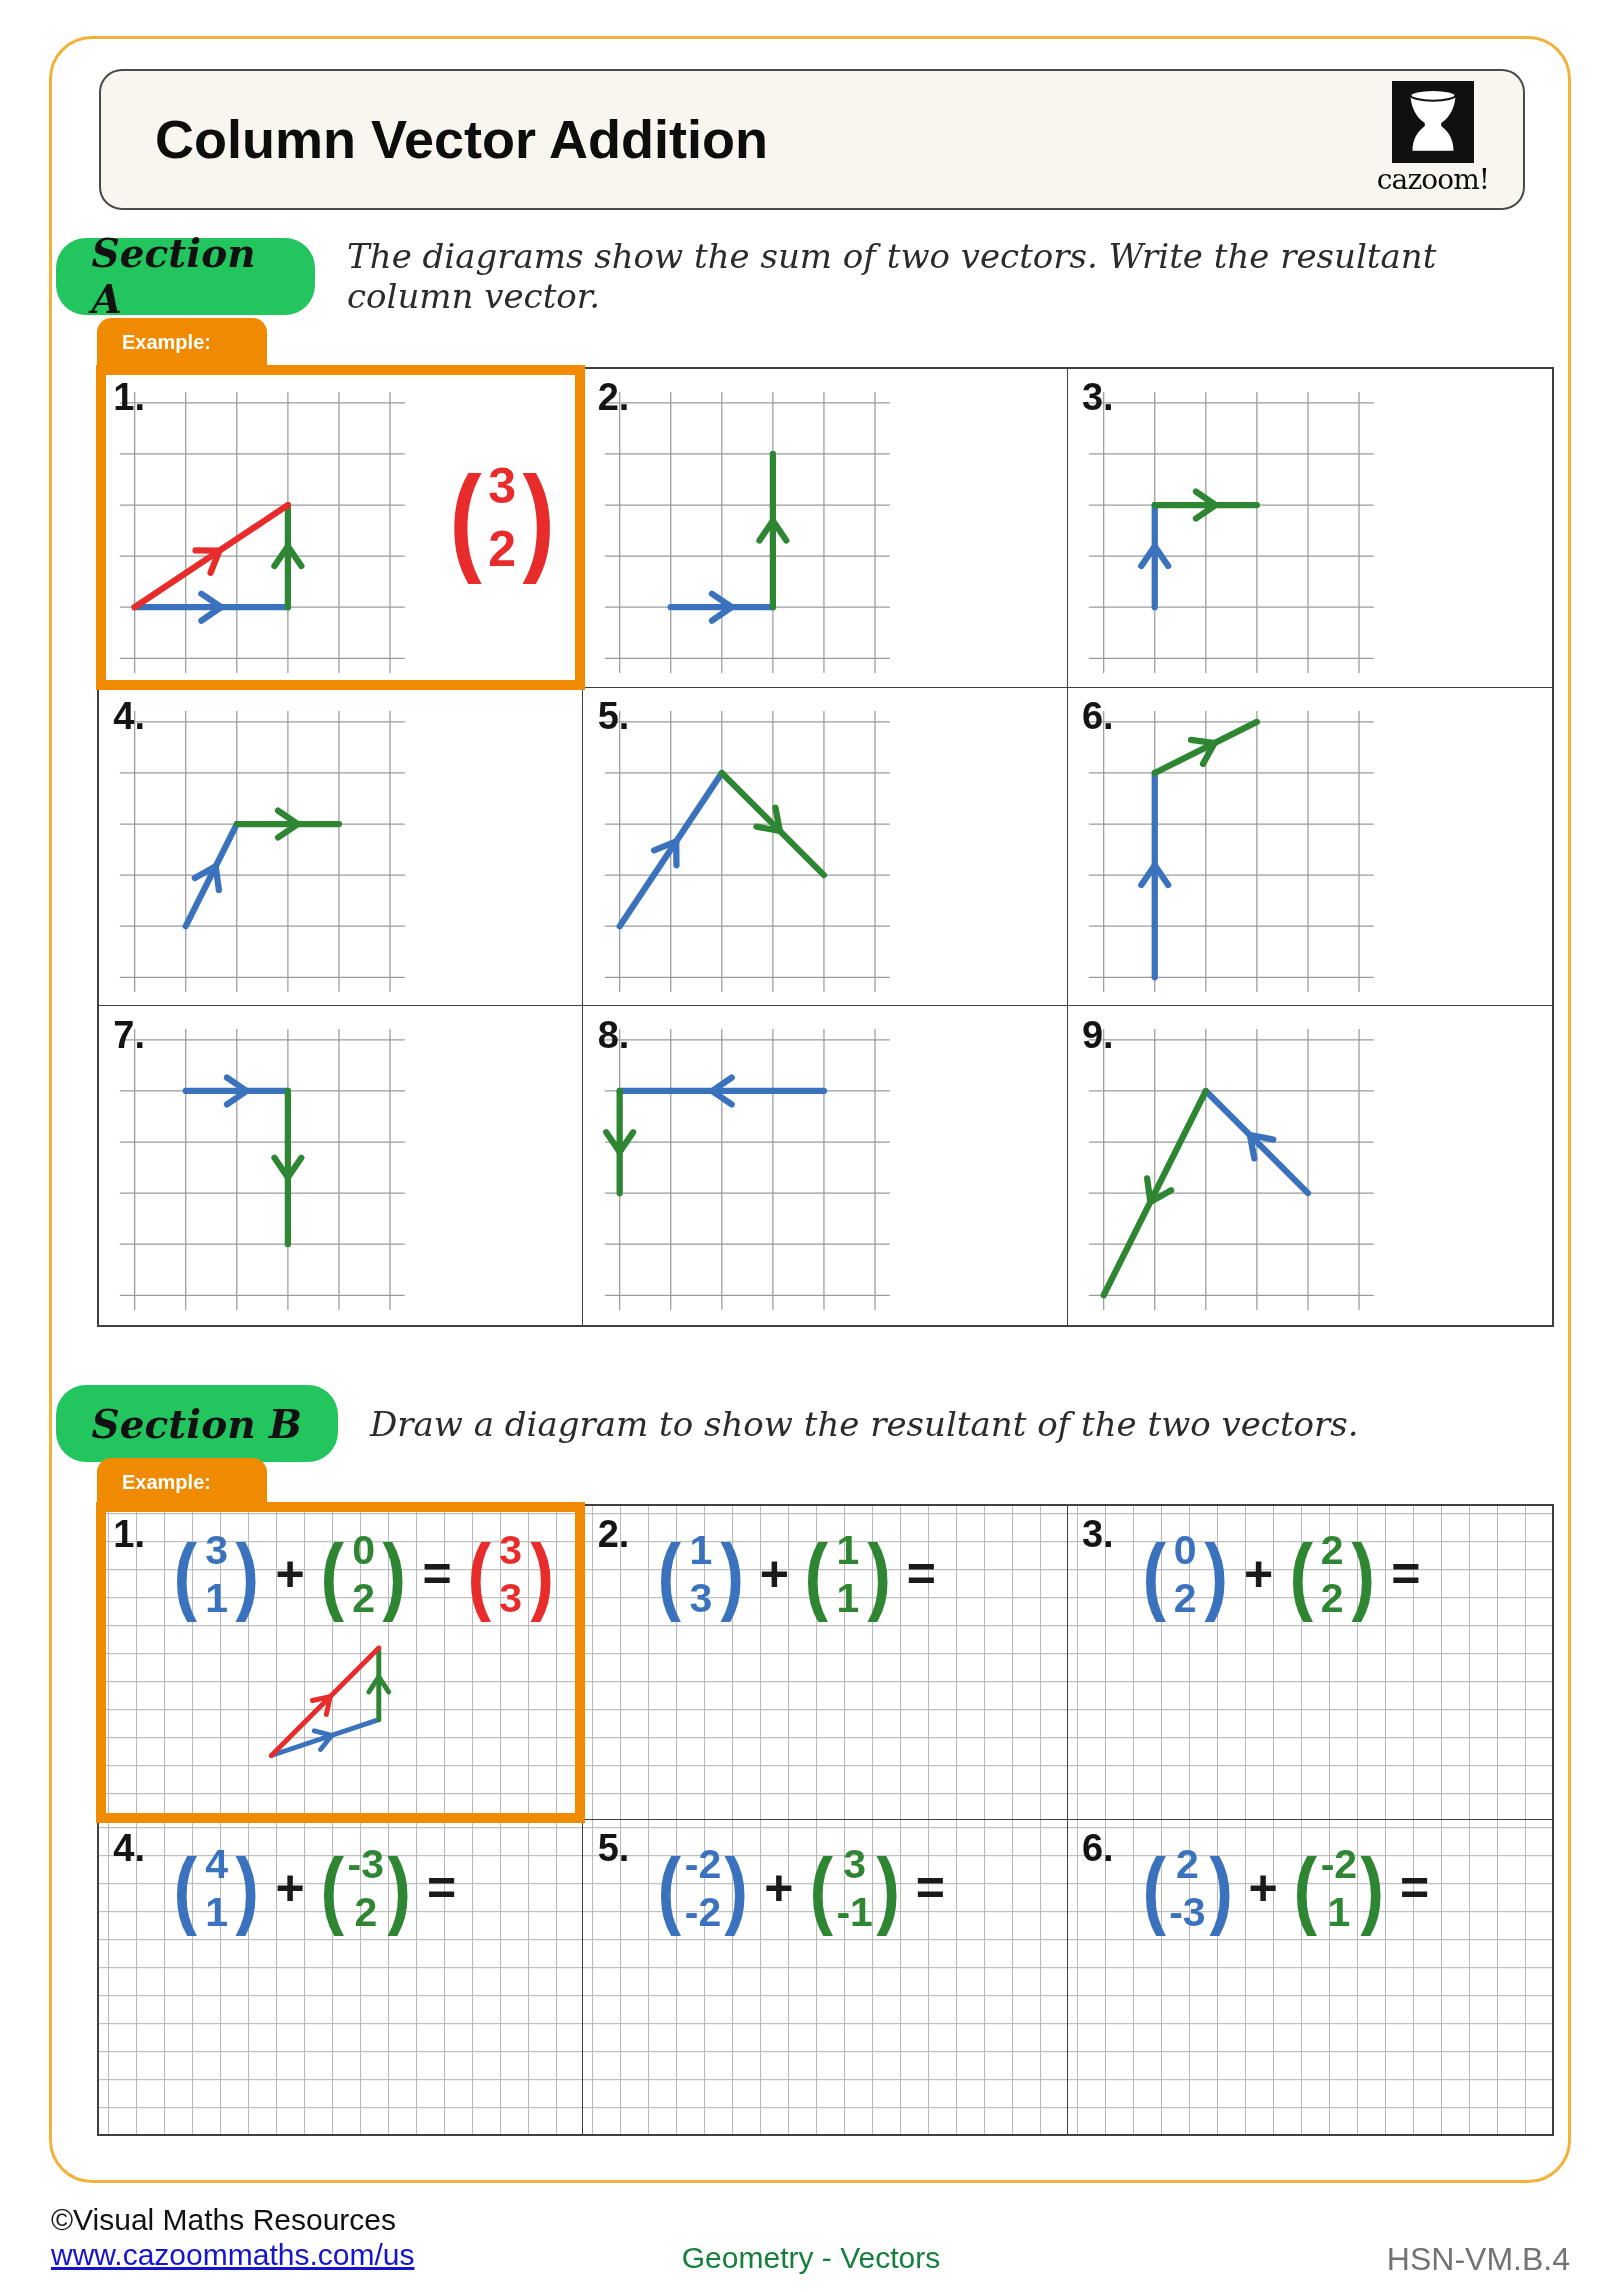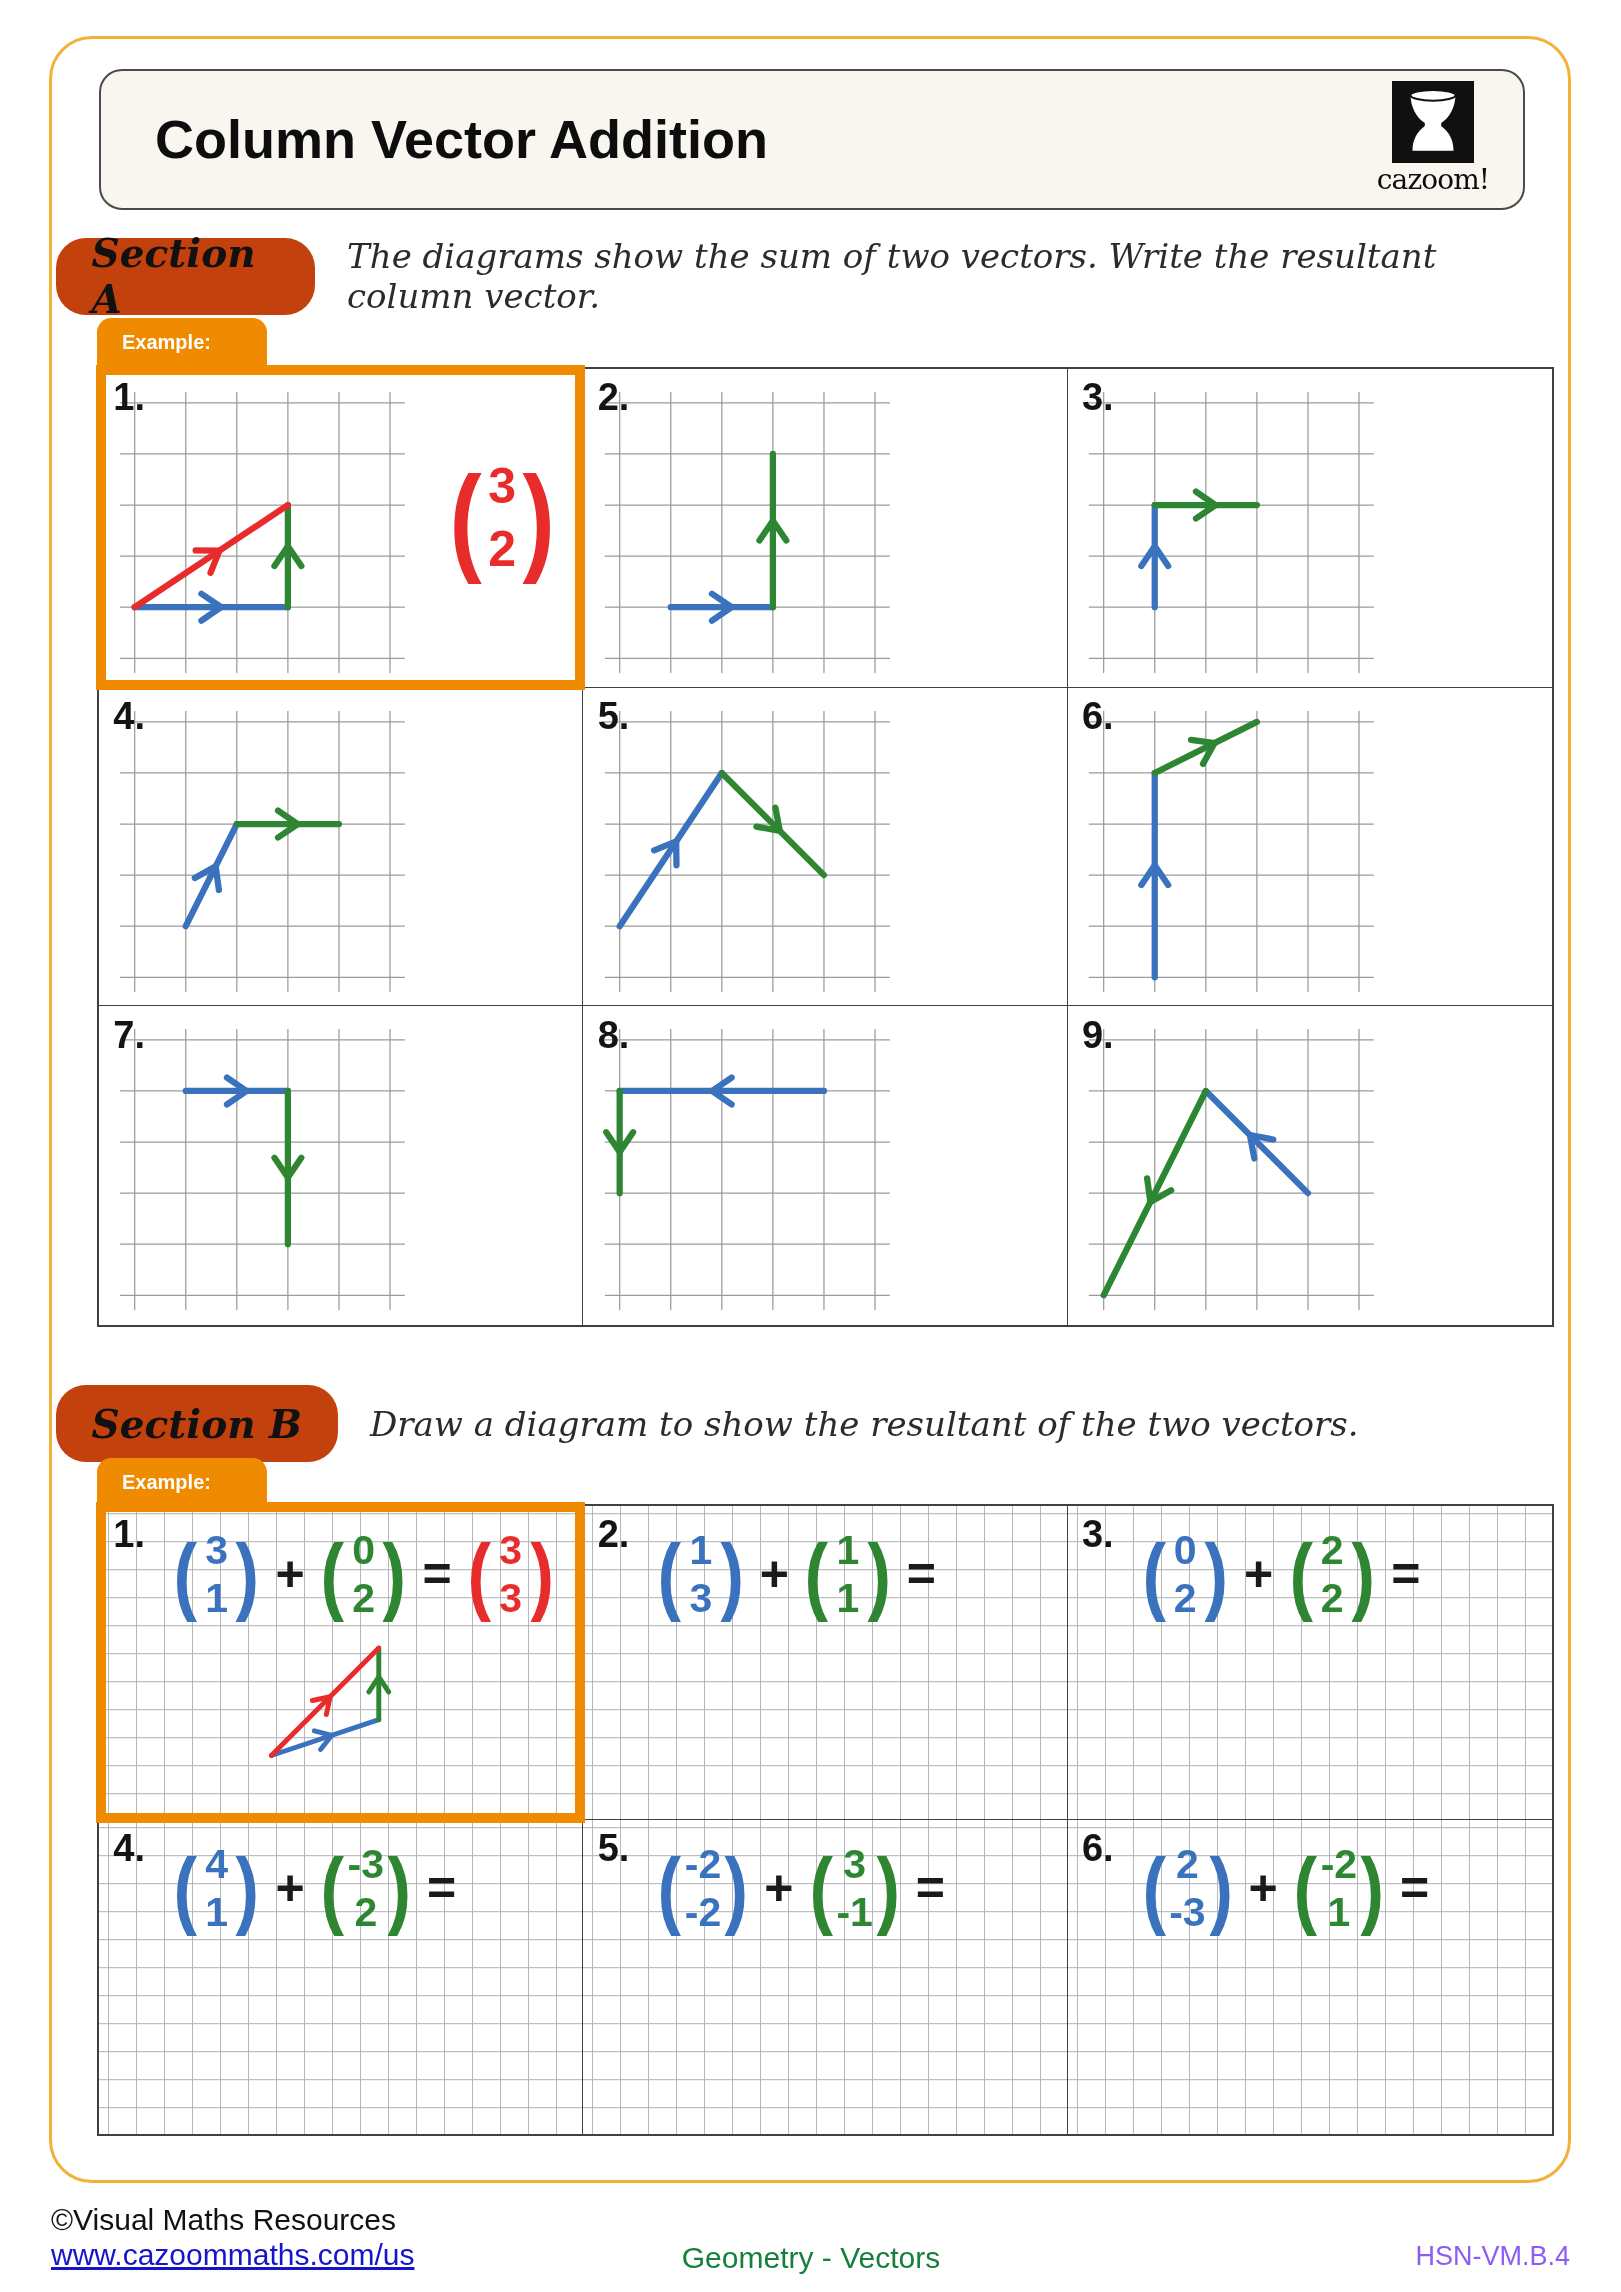--- a/index.html
+++ b/index.html
@@ -19,21 +19,21 @@
     display:flex; align-items:center;padding-left:16px;
   }
   .title { font-size:54px; font-weight:bold; color:#0d0d0d; padding-left:38px; }
   .logo { position:absolute; right:23px; top:10.7px; width:134px; text-align:center; }
   .logo-square { width:82px; height:82px; margin:0 auto; }
   .logo-text { font-family:"DejaVu Serif", serif; font-weight:normal; font-size:28px; letter-spacing:-0.9px; margin-top:0px; color:#0d0d0d; }
   
   .sect { position:absolute; left:3.6px; display:flex; align-items:center; }
   .sectA { top:197px; } .sectB { top:1346px; }
   .sect-pill {
-    background:#c2410c; border-radius:30px; padding:0 36px; height:77px;
+    background:#22c55e; border-radius:30px; padding:0 36px; height:77px;
     display:flex; align-items:center;
     font-family:"DejaVu Serif", serif; font-style:italic; font-weight:bold; font-size:39px; color:#111;
   }
   .sect-instr { font-family:"DejaVu Serif", serif; font-style:italic; font-size:34px; color:#2b2b2b; margin-left:32px; }
   
   .ex-tab {
     position:absolute; left:45px; width:170px; height:48px; background:#f08a00;
     border-radius:14.3px 14.3px 0 0; color:#ffffff; font-weight:bold; font-size:20px;
     display:flex; align-items:center; padding-left:25px; z-index:6;
   }
@@ -71,21 +71,21 @@
   .vec.big .paren { font-size:118px; }
   .vec.big .colm span { font-size:50px; line-height:1.25; }
   .op { font-size:50px; font-weight:bold; color:#1a1a1a; margin:0 13.4px; }
   .eq-row { position:absolute; left:72px; top:19.7px; display:flex; align-items:center; z-index:2; }
   .ansA { position:absolute; left:347px; top:86px; }
   .diagB { position:absolute; left:150px; top:133px; }
   
   .footer-left { position:absolute; left:51px; top:2203px; font-size:30px; color:#111; }
   .footer-link { display:inline-block; margin-top:1px; color:#1414cc; text-decoration:underline; font-size:30px; cursor:pointer; }
   .footer-center { position:absolute; left:0; top:2241px; width:100%; text-align:center; font-size:30px; color:#15803d; }
-  .footer-right { position:absolute; right:52px; top:2241px; font-size:27px; color:#8b5cf6; }
+  .footer-right { position:absolute; right:52px; top:2241px; font-size:32px; color:#737373; }
 </style>
 </head>
 <body>
 
 <div class="frame">
 
   <div class="header">
     <div class="title">Column Vector Addition</div>
     <div class="logo">
       <div class="logo-square">

